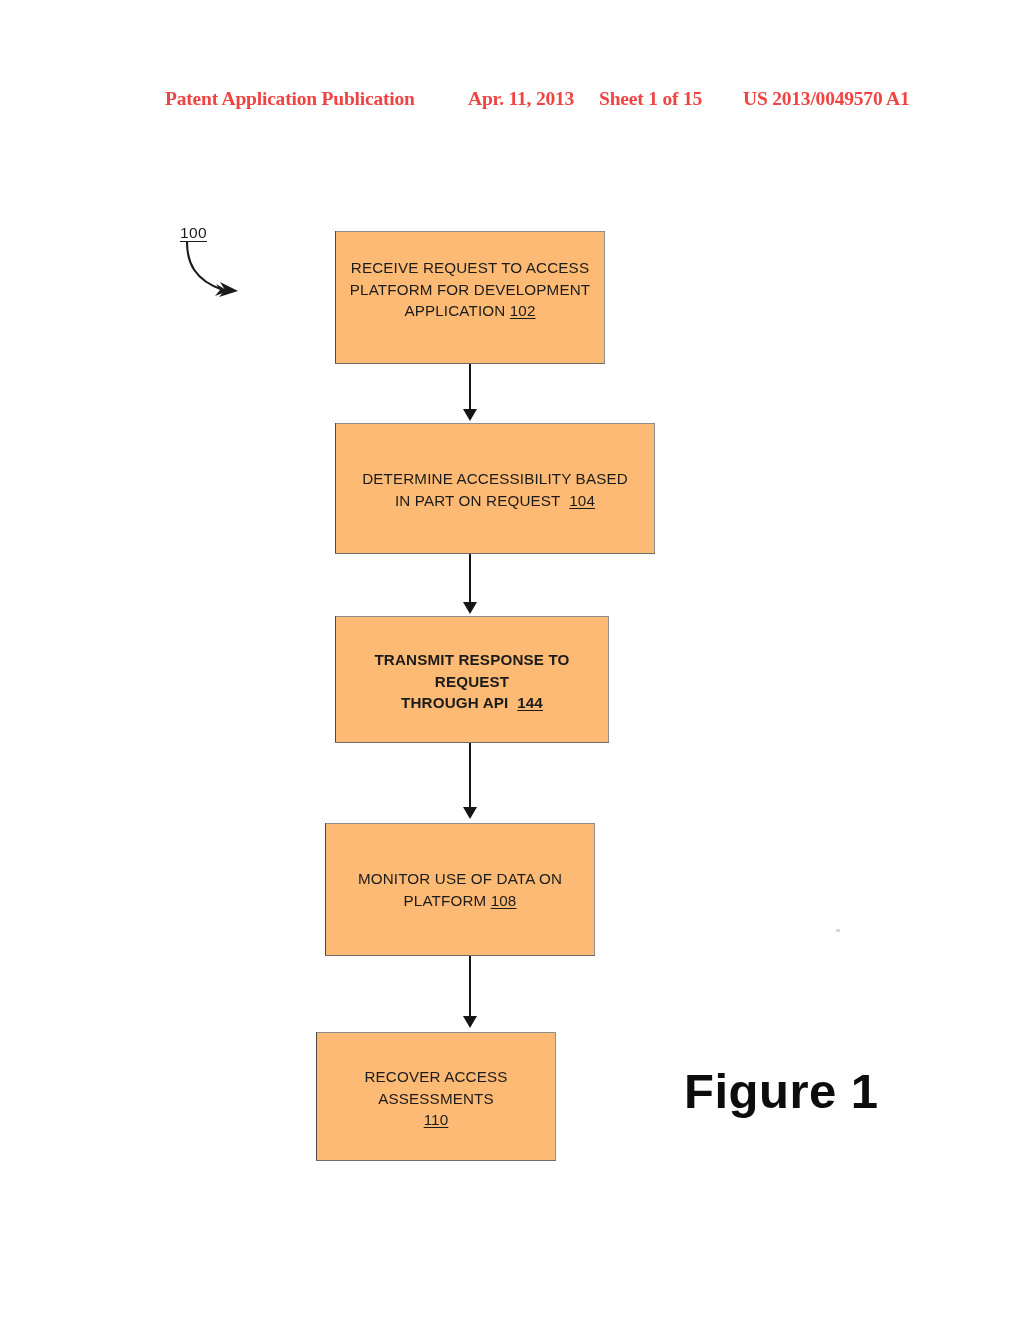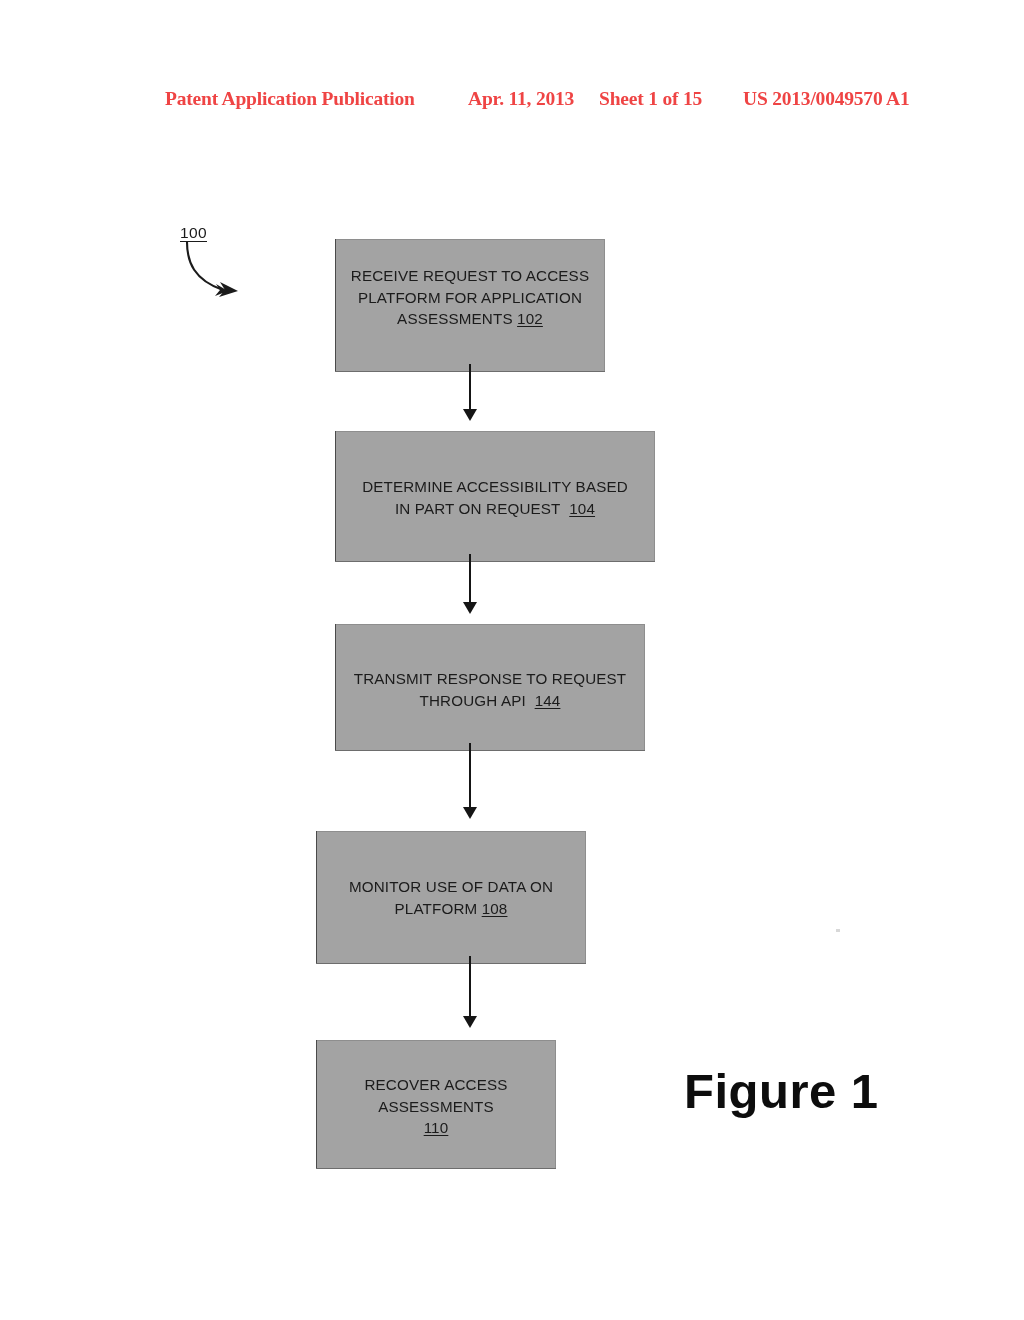--- a/index.html
+++ b/index.html
@@ -60,25 +60,24 @@
     left: 0;
     top: 0;
     width: 1024px;
     height: 1320px;
   }
 
   .node {
     position: absolute;
     box-sizing: border-box;
     border: 1.3px solid #8e8e8e;
-    background: #a3a3a3;
+    background: #fdba74;
     display: flex;
     align-items: center;
     justify-content: center;
-    margin-top: 8px;
   }
   
   .node::before {
     content: "";
     position: absolute;
     left: -1.3px;
     top: -1.3px;
     bottom: -1.3px;
     width: 1.3px;
     background: #4a4a4a;
@@ -109,24 +108,24 @@
     text-underline-offset: 2px;
   }
 
   
   #node-102 { left: 335px; top: 231px; width: 270px; height: 133px; }
   #node-102 .node-text { margin-top: -16px; }
 
   #node-104 { left: 335px; top: 423px; width: 320px; height: 131px; }
   #node-104 .node-text { margin-top: 2px; }
 
-  #node-106 { left: 335px; top: 616px; width: 310px; height: 127px; }
+  #node-106 { left: 335px; top: 616px; width: 274px; height: 127px; font-weight: bold; }
   #node-106 .node-text { margin-top: 4px; }
 
-  #node-108 { left: 316px; top: 823px; width: 270px; height: 133px; }
+  #node-108 { left: 325px; top: 823px; width: 270px; height: 133px; }
   #node-108 .node-text { margin-top: 0px; }
 
   #node-110 { left: 316px; top: 1032px; width: 240px; height: 129px; }
   #node-110 .node-text { margin-top: 4px; }
 
   
   .connector {
     position: absolute;
     left: 469px;
     width: 2.2px;
@@ -211,21 +210,21 @@
   <div class="ref-100">
     <span>100</span>
   </div>
   <svg class="lead-arrow" viewBox="0 0 80 68">
     <path d="M9,2 C9,22 16,40 45,50" stroke="#1b1b1b" stroke-width="2.1" fill="none"></path>
     <polygon points="42,42 60,51 41,57 47,50" fill="#1b1b1b"></polygon>
     <polygon points="38,44 50,51 37,56 42,50" fill="#1b1b1b"></polygon>
   </svg>
 
   <div class="node" id="node-102">
-    <div class="node-text"><span>RECEIVE REQUEST TO ACCESS</span><br><span>PLATFORM FOR APPLICATION</span><br><span>ASSESSMENTS</span> <u>102</u></div>
+    <div class="node-text"><span>RECEIVE REQUEST TO ACCESS</span><br><span>PLATFORM FOR DEVELOPMENT</span><br><span>APPLICATION</span> <u>102</u></div>
   </div>
 
   <div class="connector" id="conn-1"></div>
   <div class="arrowhead" id="head-1"></div>
 
   <div class="node" id="node-104">
     <div class="node-text"><span>DETERMINE ACCESSIBILITY BASED</span><br><span>IN PART ON REQUEST</span>&nbsp; <u>104</u></div>
   </div>
 
   <div class="connector" id="conn-2"></div>

